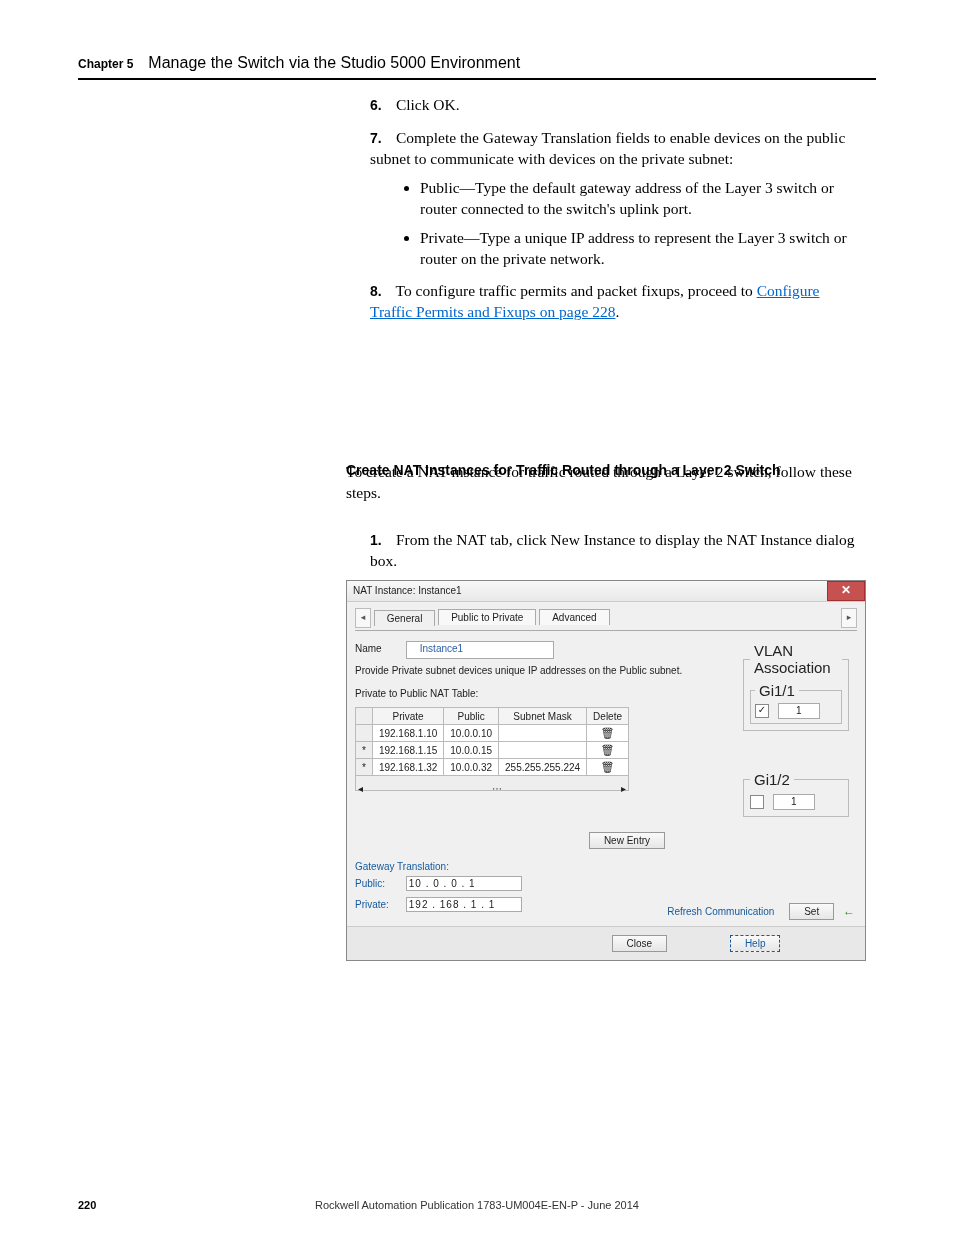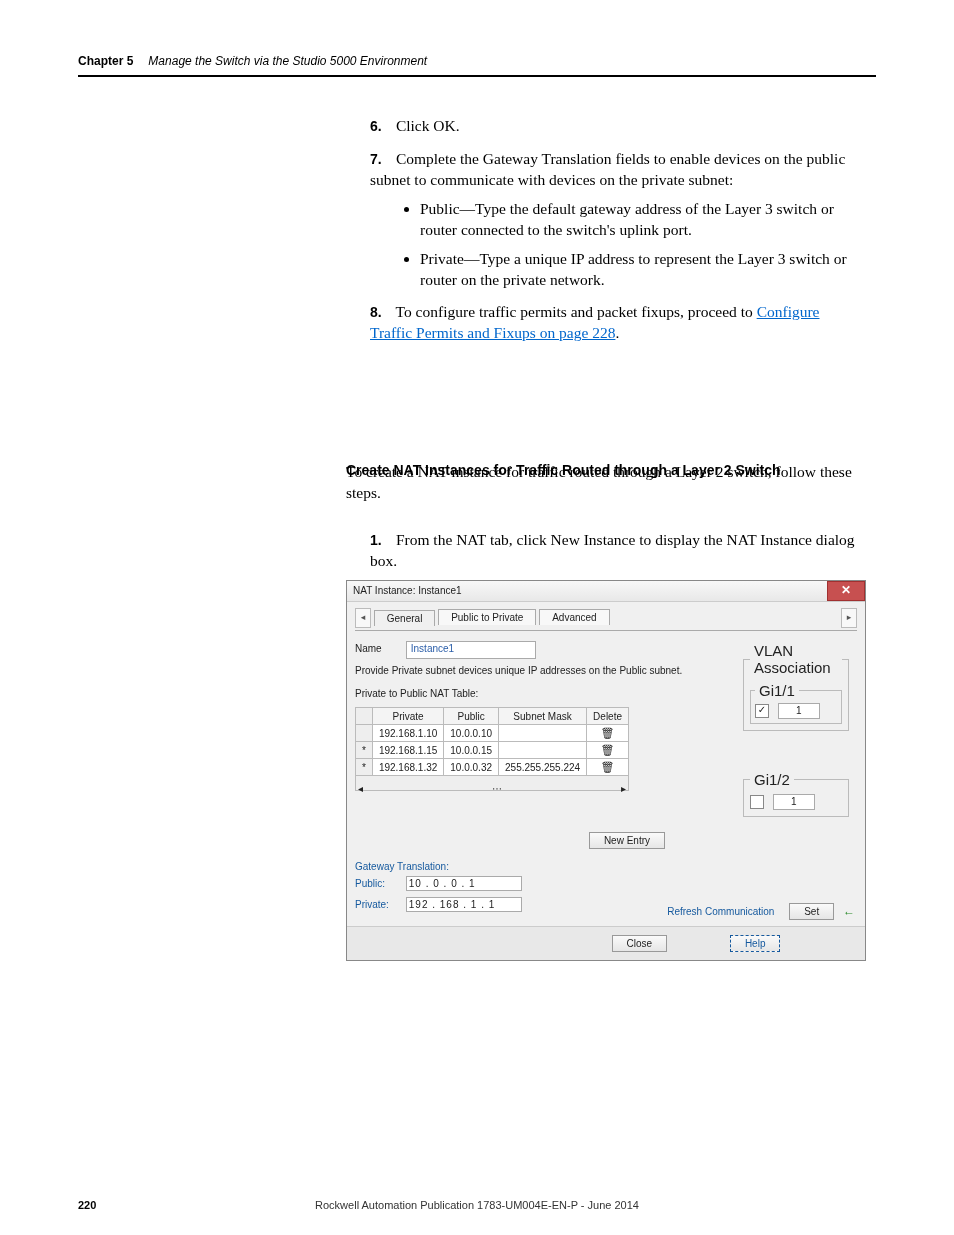--- a/index.html
+++ b/index.html
@@ -3,25 +3,25 @@
 <meta charset="utf-8">
 <style>
   @page { size: 954px 1235px; margin: 0; }
   html, body { margin: 0; padding: 0; width: 954px; height: 1235px; background: #fff; font-family: Georgia, 'Times New Roman', serif; color: #000; position: relative; }
   .page { position: relative; width: 954px; height: 1235px; }
 
   
   .header { position: absolute; top: 54px; left: 78px; right: 78px; }
   .chapter-line { font-size: 12px; }
   .chapter-bold { font-weight: bold; font-family: Arial, sans-serif; }
-  .chapter-title { font-family: Arial, sans-serif; font-size: 12px; margin-left: 12px; font-style: italic; }
+  .chapter-title { font-family: Arial, sans-serif; font-size: 16px; margin-left: 12px; }
   .hr { border-top: 2px solid #000; margin-top: 6px; }
 
   
-  .body { position: absolute; left: 370px; right: 90px; top: 116px; }
+  .body { position: absolute; left: 370px; right: 90px; top: 95px; }
   .ol-list { list-style: none; padding: 0; margin: 0; }
   .ol-item { margin-bottom: 12px; font-size: 15.5px; line-height: 1.35; }
   .num { display: inline-block; width: 22px; font-weight: bold; font-family: Arial, sans-serif; font-size: 14px; }
   .item-text { display: inline; }
   .sub-bullets { list-style: disc; margin: 8px 0 8px 38px; padding-left: 12px; }
   .sub-bullets li { margin-bottom: 8px; font-size: 15.5px; line-height: 1.35; }
   .link { color: #0066cc; text-decoration: underline; }
 
   .section-head { font-family: Arial, sans-serif; font-weight: bold; font-size: 14px; margin-top: 42px; margin-bottom: 20px; position: absolute; left: 346px; }
   .section-body { position: absolute; left: 346px; right: 90px; }
@@ -32,21 +32,21 @@
   .dlg-window { border: 1px solid #888; background: #f0f0f0; font-family: 'Segoe UI', Tahoma, sans-serif; font-size: 10px; color: #222; position: relative; }
   .dlg-titlebar { height: 20px; background: linear-gradient(#f8f8f8,#e8e8e8); border-bottom: 1px solid #ccc; position: relative; padding-left: 6px; line-height: 20px; font-size: 10px; }
   .dlg-close { position: absolute; right: 0; top: 0; width: 36px; height: 18px; background: #c75050; color: #fff; text-align: center; line-height: 16px; font-size: 12px; font-weight: bold; border: 1px solid #a03030; }
   .dlg-body { padding: 6px 8px 8px 8px; background: #f0f0f0; min-height: 310px; position: relative; }
   .tabstrip { height: 22px; position: relative; border-bottom: 1px solid #aaa; margin-bottom: 10px; }
   .tab-arrow { display:inline-block; width:14px; height:18px; border:1px solid #bbb; background:#f8f8f8; text-align:center; line-height:16px; font-size:9px; color:#555; vertical-align:top; }
   .tab { display:inline-block; padding: 2px 12px; border:1px solid #aaa; border-bottom:none; background:#f8f8f8; margin-top:1px; font-size:10px; position:relative; }
   .tab.active { background:#f0f0f0; top:1px; }
   .row { margin-bottom: 6px; }
   .lbl { display:inline-block; width:48px; font-size:10px; }
-  .txtbox { display:inline-block; border:1px solid #aaa; background:#fff; padding:1px 4px; min-width:120px; height:14px; font-size:10px; color:#2a5da8; }
+  .txtbox { display:inline-block; border:1px solid #aaa; background:#fff; padding:1px 13px; min-width:120px; height:14px; font-size:10px; color:#2a5da8; }
   .hint { font-size:10px; color:#222; margin:6px 0 8px 0; }
   .nat-table { border-collapse: collapse; font-size:10px; width: 232px; }
   .nat-table th, .nat-table td { border:1px solid #bbb; padding:1px 6px; text-align:center; background:#fff; height:14px; }
   .nat-table th { background:#f4f4f4; font-weight:normal; }
   .rowhead { width:12px; background:#eee !important; }
   .trash { font-family: Arial; font-size:11px; cursor:default; }
   .scrollbar-row td { background:#eee !important; height:12px; }
   .new-entry-btn { position:absolute; right:200px; top:230px; }
   .btn { border:1px solid #999; background:linear-gradient(#fafafa,#e6e6e6); padding:2px 14px; font-size:10px; display:inline-block; }
   .gateway-lbl { color:#15599e; font-size:10px; margin-top:28px; }

